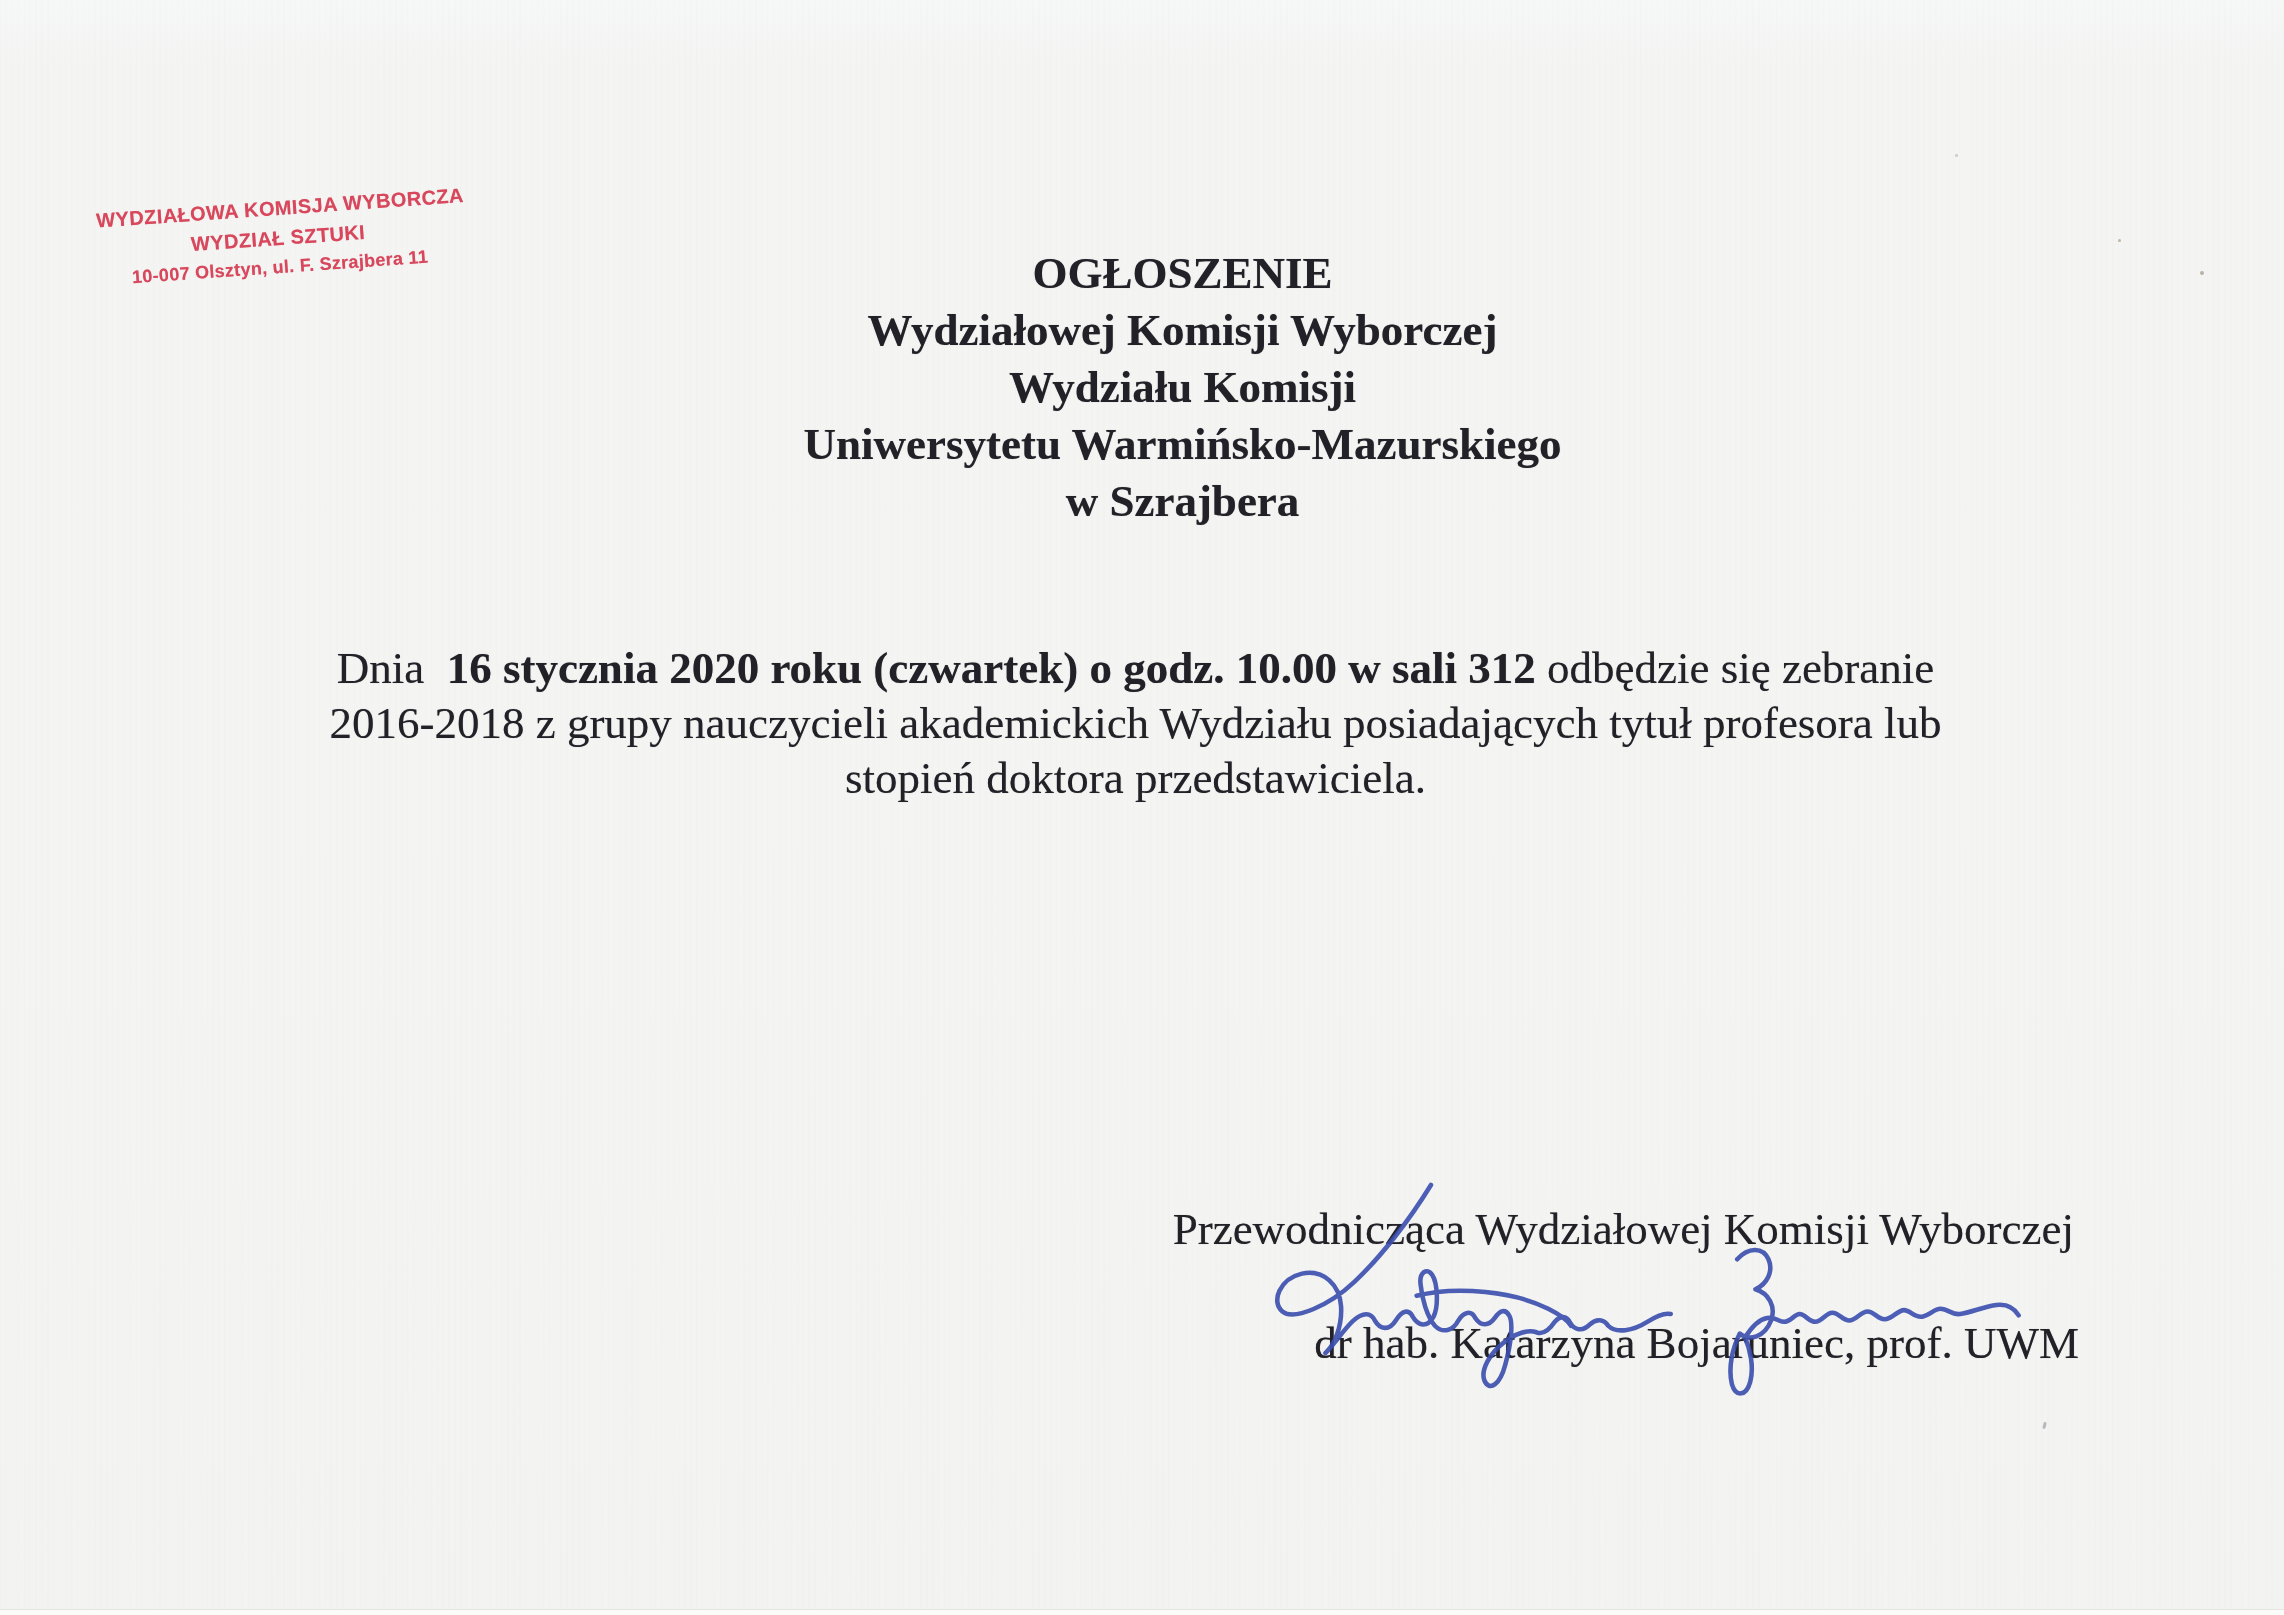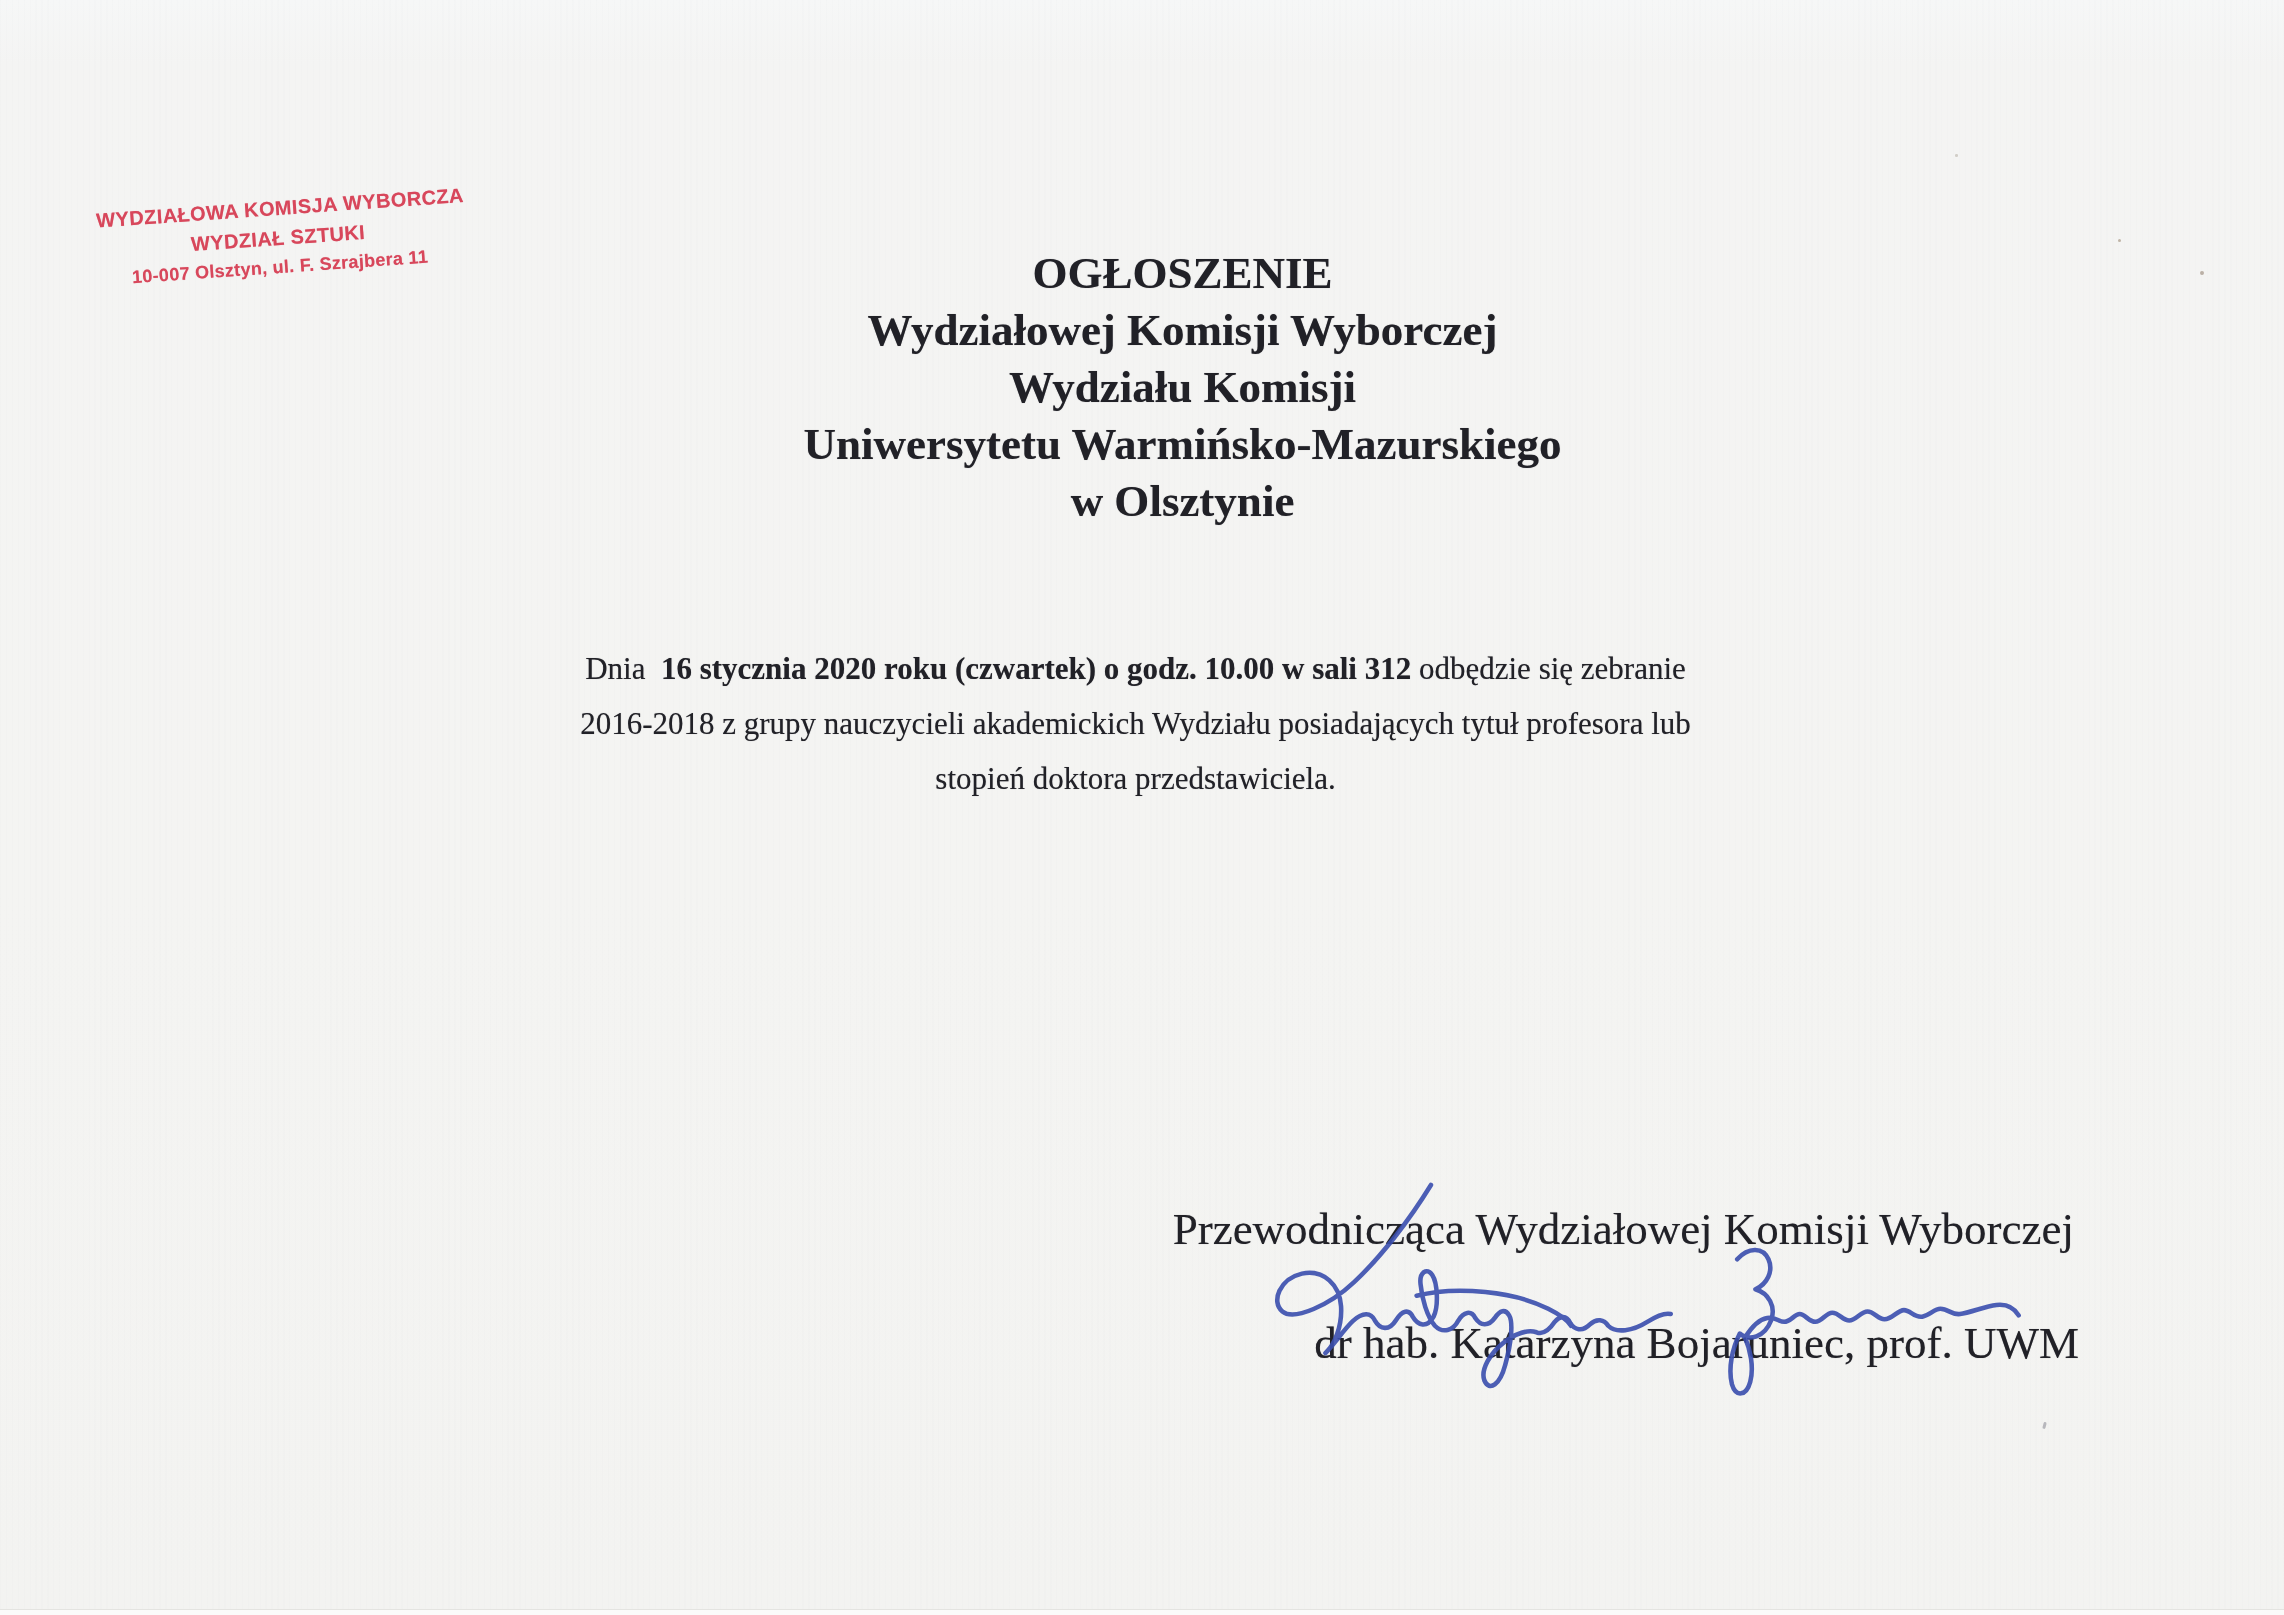--- a/index.html
+++ b/index.html
@@ -85,21 +85,21 @@
     white-space: nowrap;
   }
 
   
   .body-par {
     position: absolute;
     top: 641px;
     left: 150px;
     right: 163px;
     text-align: center;
-    font-size: 31px;
+    font-size: 45px;
     line-height: 55px;
   }
   .body-line { white-space: pre; }
   .b { font-weight: 700; }
 
   
   .sig-role {
     position: absolute;
     top: 1201px;
     right: 210px;
@@ -141,21 +141,21 @@
   <div class="stamp-line1">WYDZIAŁOWA KOMISJA WYBORCZA</div>
   <div class="stamp-line2">WYDZIAŁ SZTUKI</div>
   <div class="stamp-line3">10-007 Olsztyn, ul. F. Szrajbera 11</div>
 </div>
 
 <div class="title-block ink">
   <div class="title-line">OGŁOSZENIE</div>
   <div class="title-line">Wydziałowej Komisji Wyborczej</div>
   <div class="title-line">Wydziału Komisji</div>
   <div class="title-line">Uniwersytetu Warmińsko-Mazurskiego</div>
-  <div class="title-line">w Olsztynie</div>
+  <div class="title-line">w Szrajbera</div>
 </div>
 
 <div class="body-par ink">
   <div class="body-line"><span>Dnia  </span><span class="b">16 stycznia 2020 roku (czwartek) o godz. 10.00 w sali 312</span><span> odbędzie się zebranie</span></div>
   <div class="body-line">2016-2018 z grupy nauczycieli akademickich Wydziału posiadających tytuł profesora lub</div>
   <div class="body-line">stopień doktora przedstawiciela.</div>
 </div>
 
 <div class="sig-role ink">Przewodnicząca Wydziałowej Komisji Wyborczej</div>
 <div class="sig-name ink">dr hab. Katarzyna Bojaruniec, prof. UWM</div>

